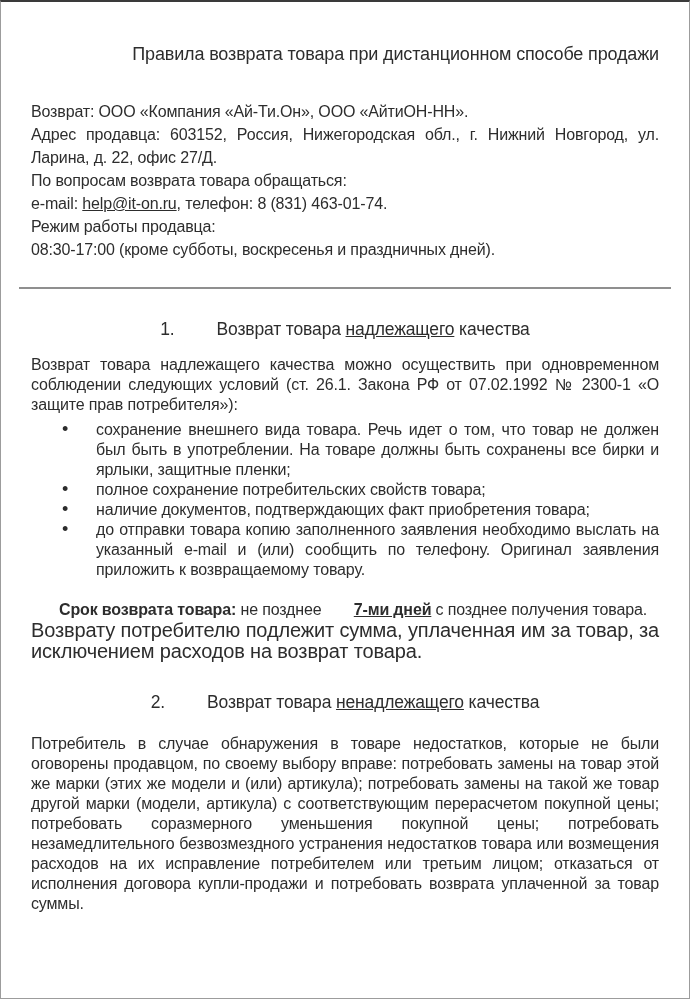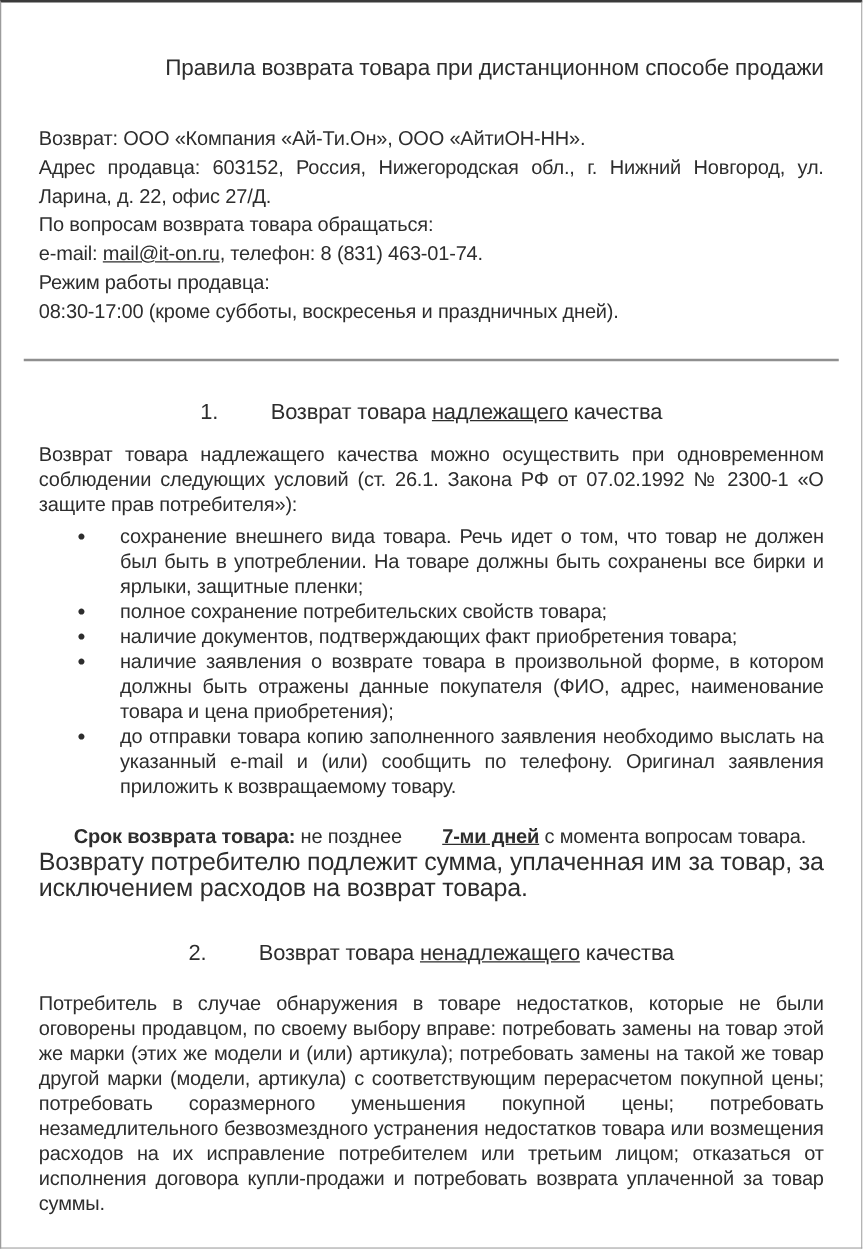--- a/index.html
+++ b/index.html
@@ -103,43 +103,42 @@
 <body>
 
 <div class="page">
 
   <div class="title">Правила возврата товара при дистанционном способе продажи</div>
 
   <div class="contact">
     <p>Возврат: ООО «Компания «Ай-Ти.Он», ООО «АйтиОН-НН».</p>
     <p class="justify">Адрес продавца: 603152, Россия, Нижегородская обл., г. Нижний Новгород, ул. Ларина, д. 22, офис 27/Д.</p>
     <p>По вопросам возврата товара обращаться:</p>
-    <p><span>e-mail: </span><a class="email">mail@it-on.ru</a><span>, телефон: 8 (831) 463-01-74.</span></p>
+    <p><span>e-mail: </span><a class="email">help@it-on.ru</a><span>, телефон: 8 (831) 463-01-74.</span></p>
     <p>Режим работы продавца:</p>
     <p>08:30-17:00 (кроме субботы, воскресенья и праздничных дней).</p>
   </div>
 
   <hr class="rule">
 
   <div class="section-heading">
     <span class="num">1.</span>
     <span><span>Возврат товара </span><span class="u">надлежащего</span><span> качества</span></span>
   </div>
 
   <p class="para">Возврат товара надлежащего качества можно осуществить при одновременном соблюдении следующих условий (ст. 26.1. Закона РФ от 07.02.1992 № 2300-1 «О защите прав потребителя»):</p>
 
   <ul class="bullets">
     <li>сохранение внешнего вида товара. Речь идет о том, что товар не должен был быть в употреблении. На товаре должны быть сохранены все бирки и ярлыки, защитные пленки;</li>
     <li>полное сохранение потребительских свойств товара;</li>
     <li>наличие документов, подтверждающих факт приобретения товара;</li>
-    <li>наличие заявления о возврате товара в произвольной форме, в котором должны быть отражены данные покупателя (ФИО, адрес, наименование товара и цена приобретения);</li>
     <li>до отправки товара копию заполненного заявления необходимо выслать на указанный e-mail и (или) сообщить по телефону. Оригинал заявления приложить к возвращаемому товару.</li>
   </ul>
 
-  <p class="term"><b>Срок возврата товара:</b><span> не позднее </span><b class="u">7-ми дней</b><span> с момента вопросам товара.</span></p>
+  <p class="term"><b>Срок возврата товара:</b><span> не позднее </span><b class="u">7-ми дней</b><span> с позднее получения товара.</span></p>
 
   <p class="refund">Возврату потребителю подлежит сумма, уплаченная им за товар, за исключением расходов на возврат товара.</p>
 
   <div class="section-heading">
     <span class="num">2.</span>
     <span><span>Возврат товара </span><span class="u">ненадлежащего</span><span> качества</span></span>
   </div>
 
   <p class="para second">Потребитель в случае обнаружения в товаре недостатков, которые не были оговорены продавцом, по своему выбору вправе: потребовать замены на товар этой же марки (этих же модели и (или) артикула); потребовать замены на такой же товар другой марки (модели, артикула) с соответствующим перерасчетом покупной цены; потребовать соразмерного уменьшения покупной цены; потребовать незамедлительного безвозмездного устранения недостатков товара или возмещения расходов на их исправление потребителем или третьим лицом; отказаться от исполнения договора купли-продажи и потребовать возврата уплаченной за товар суммы.</p>
 

